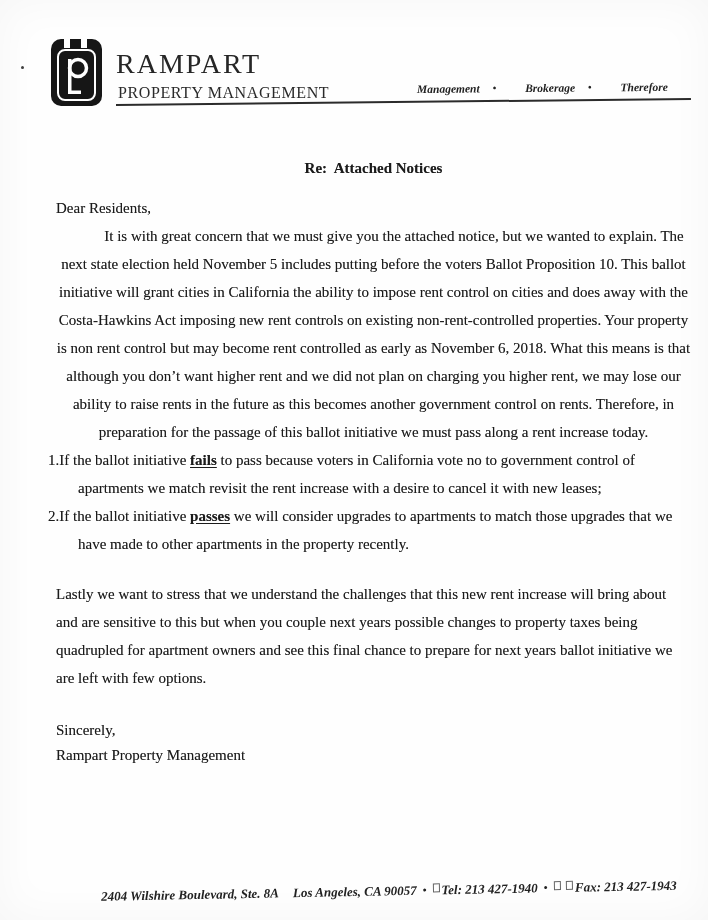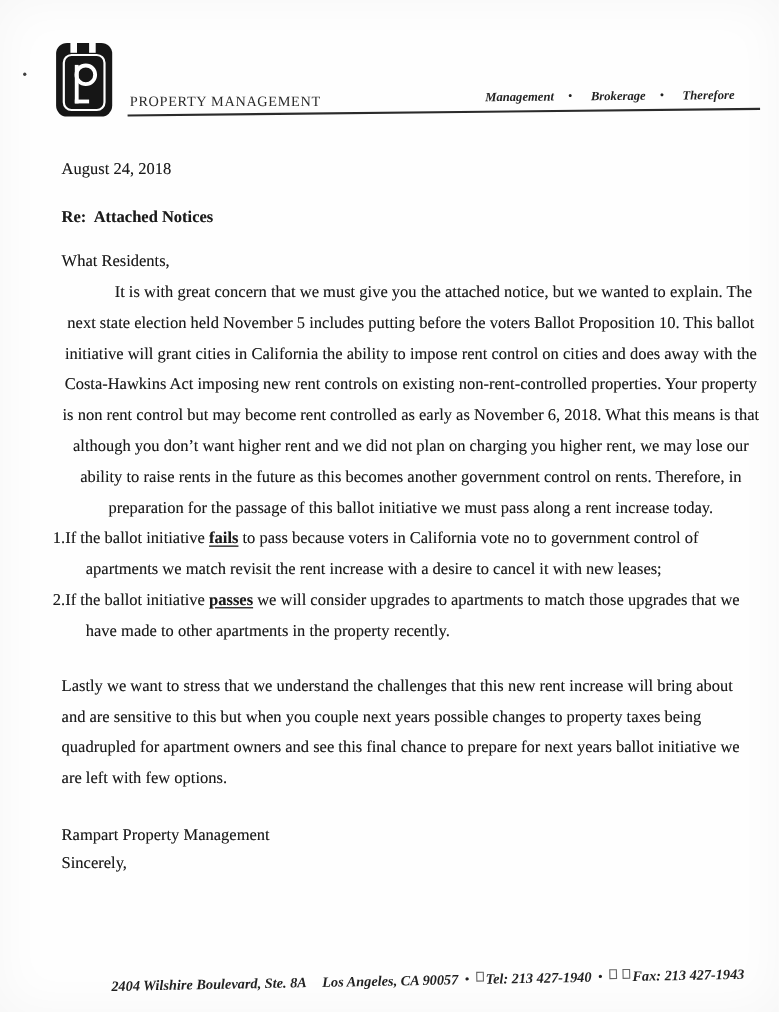--- a/index.html
+++ b/index.html
@@ -13,45 +13,45 @@
     box-shadow:inset 0 0 45px rgba(0,0,0,0.035);
   }
   
   .logo{position:absolute;left:50px;top:37px;width:54px;height:71px;}
   .brand-name{
     position:absolute;left:116px;top:48px;
     font-size:28px;letter-spacing:2px;font-weight:400;color:#262626;
   }
   .brand-sub{
     position:absolute;left:118px;top:84px;
-    font-size:13px;letter-spacing:0.6px;color:#2a2a2a;font-family:Liberation Serif, serif;
+    font-size:16px;letter-spacing:0.6px;color:#2a2a2a;font-family:Liberation Serif, serif;
   }
   .services{
     position:absolute;right:40px;top:82px;
     font-style:italic;font-weight:700;font-size:11.5px;color:#222;
     transform:rotate(-0.5deg);
   }
-  .services .svc{margin-left:4px;}
+  .services .svc{margin-left:16px;}
   .services .dot{margin:0 13px;font-size:10px;vertical-align:1px;}
   .header-rule{
     position:absolute;left:116px;right:17px;top:104px;height:2px;
     background:#2b2b2b;transform:rotate(-0.6deg);transform-origin:left center;
   }
   .scan-dot{
     position:absolute;left:21px;top:66px;width:3px;height:3px;
     background:#3f3f3f;border-radius:50%;
   }
   
   .letter{
     position:absolute;left:56px;right:17px;top:140px;
     font-size:15px;line-height:28px;color:#1b1b1b;
     text-shadow:0 0 0.4px rgba(20,20,20,0.45);
   }
   .date{margin:0 0 16px 0;}
-  .re-line{font-weight:700;white-space:pre;margin:3px 0 12px 0;}
+  .re-line{font-weight:700;white-space:pre;margin:14px 0 12px 0;text-align:center;}
   .salutation{margin:0;}
   .intro{margin:0;text-indent:41px;text-align:center;}
   .commitment-heading{
     margin:14px 0 0 0;font-weight:700;
     text-decoration:underline;text-underline-offset:3px;
   }
   .list-item{margin:0 0 0 -8px;padding-left:30px;text-indent:-30px;}
   .emph{font-weight:700;text-decoration:underline;text-underline-offset:2px;}
   .closing{margin:22px 0 0 0;}
   .signature-block{margin:26px 0 0 0;line-height:25px;}
@@ -83,48 +83,48 @@
       <rect x="1" y="2" width="51" height="67" rx="10" fill="#161616"></rect>
       <rect x="14" y="0" width="6" height="11" fill="#fefefe"></rect>
       <rect x="31" y="0" width="6" height="11" fill="#fefefe"></rect>
       <rect x="8" y="13" width="37" height="50" rx="7" fill="none" stroke="#fefefe" stroke-width="2"></rect>
       <circle cx="28" cy="31" r="8.5" fill="none" stroke="#fefefe" stroke-width="3.5"></circle>
       <rect x="18" y="22" width="3.5" height="35" fill="#fefefe"></rect>
       <rect x="18" y="53.5" width="13" height="3.5" fill="#fefefe"></rect>
     </svg>
   </div>
 
+  <div class="brand-name">RAMPART</div>
   <div class="brand-sub">PROPERTY MANAGEMENT</div>
 
   <div class="services">
     <span class="svc">Management</span><span class="dot">•</span><span class="svc">Brokerage</span><span class="dot">•</span><span class="svc">Therefore</span>
   </div>
 
   <div class="header-rule"></div>
 
   <div class="letter">
 
-    <div class="date">August 24, 2018</div>
 
     <div class="re-line">Re:  Attached Notices</div>
 
-    <div class="salutation">What Residents,</div>
+    <div class="salutation">Dear Residents,</div>
 
     <p class="intro">It is with great concern that we must give you the attached notice, but we wanted to explain. The next state election held November 5 includes putting before the voters Ballot Proposition 10. This ballot initiative will grant cities in California the ability to impose rent control on cities and does away with the Costa-Hawkins Act imposing new rent controls on existing non-rent-controlled properties. Your property is non rent control but may become rent controlled as early as November 6, 2018. What this means is that although you don’t want higher rent and we did not plan on charging you higher rent, we may lose our ability to raise rents in the future as this becomes another government control on rents. Therefore, in preparation for the passage of this ballot initiative we must pass along a rent increase today.</p>
 
 
     <div class="list-item"><span>1.If the ballot initiative </span><span class="emph">fails</span><span> to pass because voters in California vote no to government control of apartments we match revisit the rent increase with a desire to cancel it with new leases;</span></div>
 
     <div class="list-item"><span>2.If the ballot initiative </span><span class="emph">passes</span><span> we will consider upgrades to apartments to match those upgrades that we have made to other apartments in the property recently.</span></div>
 
     <p class="closing">Lastly we want to stress that we understand the challenges that this new rent increase will bring about and are sensitive to this but when you couple next years possible changes to property taxes being quadrupled for apartment owners and see this final chance to prepare for next years ballot initiative we are left with few options.</p>
 
     <div class="signature-block">
+      <div>Sincerely,</div>
       <div>Rampart Property Management</div>
-      <div>Sincerely,</div>
     </div>
 
   </div>
 
   <div class="footer">
     <span>2404 Wilshire Boulevard, Ste. 8A</span><span class="gap"></span><span>Los Angeles, CA 90057</span><span class="fdot">•</span><span class="box"></span><span>Tel: 213 427-1940</span><span class="fdot">•</span><span class="box"></span>&nbsp;<span class="box"></span><span>Fax: 213 427-1943</span>
   </div>
 
 </div>
 

